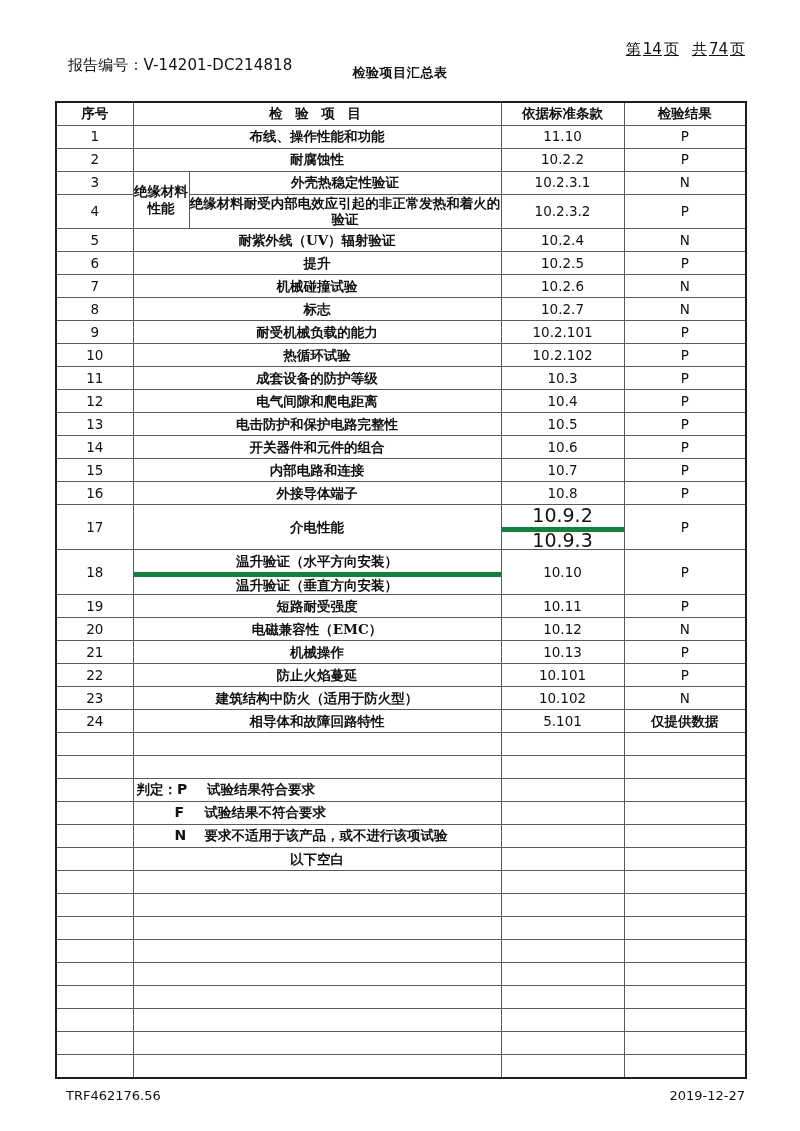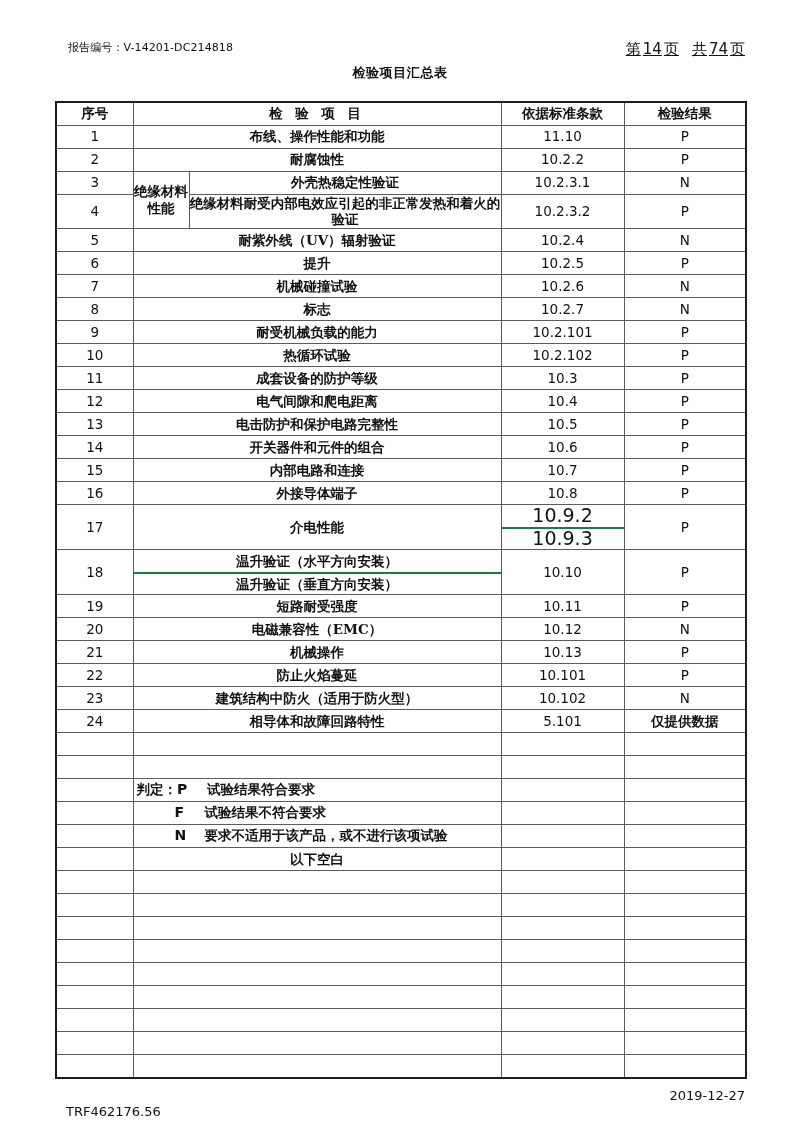--- a/index.html
+++ b/index.html
@@ -28,22 +28,22 @@
   .hdr {
     position: absolute;
     left: 55px;
     top: 40px;
     width: 690px;
     height: 22px;
   }
   .hdr-left {
     position: absolute;
     left: 13px;
-    top: 0;
-    font-size: 11px;
+    top: 16px;
+    font-size: 15px;
     letter-spacing: 0.1px;
     white-space: nowrap;
   }
   .hdr-right {
     position: absolute;
     right: 0px;
     top: 0;
     font-size: 15px;
     white-space: nowrap;
     text-decoration: underline;
@@ -117,21 +117,21 @@
     height: 44px;
   }
   .split .sub {
     height: 22px;
     display: flex;
     align-items: center;
     justify-content: center;
     box-sizing: border-box;
   }
   .split .sub + .sub {
-    border-top: 2px solid #15803d;
+    border-top: 5px solid #15803d;
   }
 
   .side-label {
     font-size: 12.5px;
     line-height: 1.3;
   }
 
   
   .legend-cell {
     position: relative;
@@ -163,21 +163,21 @@
 
   
   .ftr {
     position: absolute;
     left: 55px;
     top: 1088px;
     width: 690px;
     height: 20px;
     font-size: 13px;
   }
-  .ftr-left  { position: absolute; left: 11px;  top: 16px; white-space: nowrap; text-align: center; }
+  .ftr-left  { position: absolute; left: 11px;  top: 0; white-space: nowrap; text-align: center; }
   .ftr-right { position: absolute; right: 0px;  top: 0; white-space: nowrap; }
 </style>
 </head>
 <body>
 
 <div class="page">
 
   <div class="hdr">
     <div class="hdr-left">
       <span>报告编号：</span><span>V-14201-DC214818</span>

